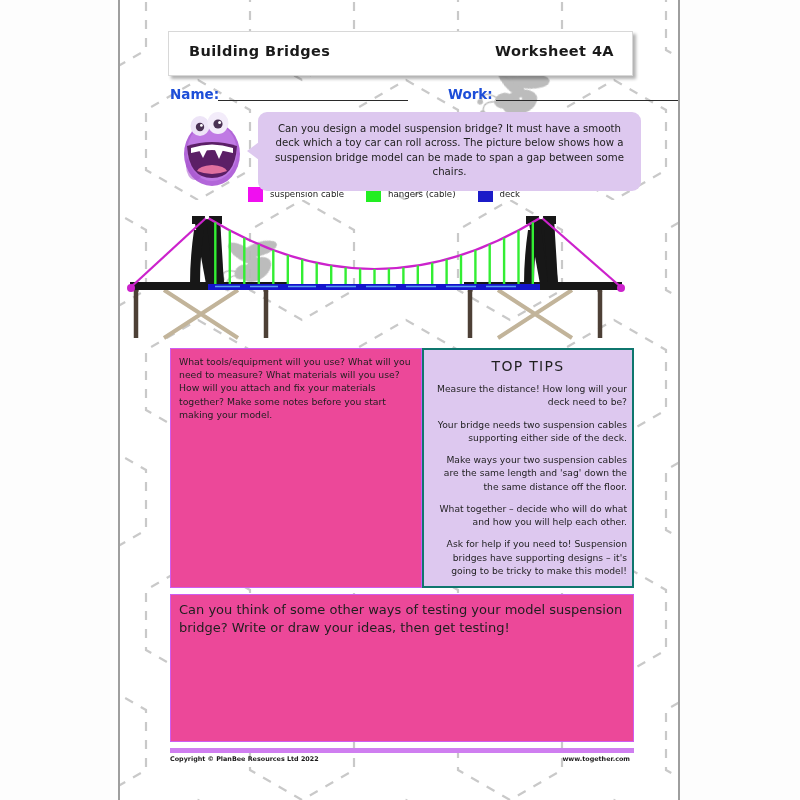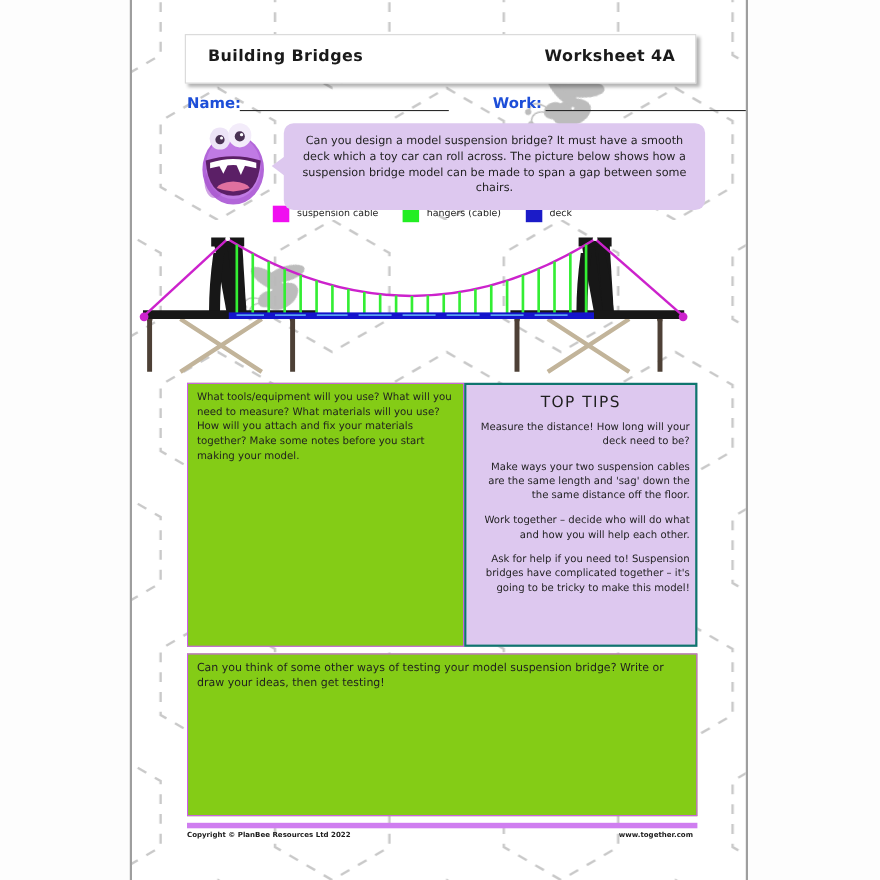--- a/index.html
+++ b/index.html
@@ -68,21 +68,21 @@
   #legend{position:absolute;left:128px;top:184px;width:320px;height:20px;
           display:flex;align-items:center;gap:22px;}
   .legend-item{display:flex;align-items:center;gap:7px;}
   .swatch{width:15px;height:15px;display:block;}
   .legend-label{font-size:8.6px;color:#1c1c1c;}
 
   
   #bridge{position:absolute;left:0px;top:210px;width:562px;height:135px;}
 
   
-  .pbox{position:absolute;box-sizing:border-box;background:#84cc16;}
+  .pbox{position:absolute;box-sizing:border-box;background:#ec4899;}
   #notes-box{
     left:50px;top:348px;width:252px;height:240px;
     border:1.6px solid #cf5cf0;
   }
   #notes-text{
     position:absolute;left:8px;top:6px;width:236px;
     font-size:9.3px;line-height:1.42;color:#1f1f1f;
   }
   #tips-box{
     left:302px;top:348px;width:212px;height:240px;
@@ -93,21 +93,21 @@
     font-size:14px;color:#1f1f1f;letter-spacing:1.3px;
   }
   #tips-list{position:absolute;left:9px;top:32px;width:194px;}
   .tip{font-size:9.2px;line-height:1.44;color:#1f1f1f;text-align:right;margin-bottom:9px;}
   #ideas-box{
     left:50px;top:594px;width:464px;height:148px;
     border:1.6px solid #cf5cf0;
   }
   #ideas-text{
     position:absolute;left:8px;top:6px;width:448px;
-    font-size:10px;line-height:1.42;color:#1f1f1f;
+    font-size:13px;line-height:1.42;color:#1f1f1f;
   }
 
   
   #footer-bar{position:absolute;left:50px;top:748px;width:464px;height:5px;background:#cf7ef0;}
   .footnote{position:absolute;top:755px;font-size:6.4px;font-weight:bold;color:#1a1a1a;}
   #copyright{left:50px;}
   #weburl{right:48px;}
 </style>
 </head>
 <body>
@@ -316,23 +316,24 @@
       </svg>
 
       <div class="pbox" id="notes-box">
         <div id="notes-text">What tools/equipment will you use? What will you need to measure? What materials will you use? How will you attach and fix your materials together? Make some notes before you start making your model.</div>
       </div>
 
       <div class="pbox" id="tips-box">
         <div id="tips-title">TOP TIPS</div>
         <div id="tips-list">
           <div class="tip">Measure the distance! How long will your deck need to be?</div>
+          <div class="tip">Your bridge needs two suspension cables supporting either side of the deck.</div>
           <div class="tip">Make ways your two suspension cables are the same length and 'sag' down the the same distance off the floor.</div>
-          <div class="tip">Work together – decide who will do what and how you will help each other.</div>
-          <div class="tip">Ask for help if you need to! Suspension bridges have complicated together – it's going to be tricky to make this model!</div>
+          <div class="tip">What together – decide who will do what and how you will help each other.</div>
+          <div class="tip">Ask for help if you need to! Suspension bridges have supporting designs – it's going to be tricky to make this model!</div>
         </div>
       </div>
 
       <div class="pbox" id="ideas-box">
         <div id="ideas-text">Can you think of some other ways of testing your model suspension bridge? Write or draw your ideas, then get testing!</div>
       </div>
 
       <div id="footer-bar"></div>
       <div class="footnote" id="copyright">Copyright © PlanBee Resources Ltd 2022</div>
       <div class="footnote" id="weburl">www.together.com</div>

